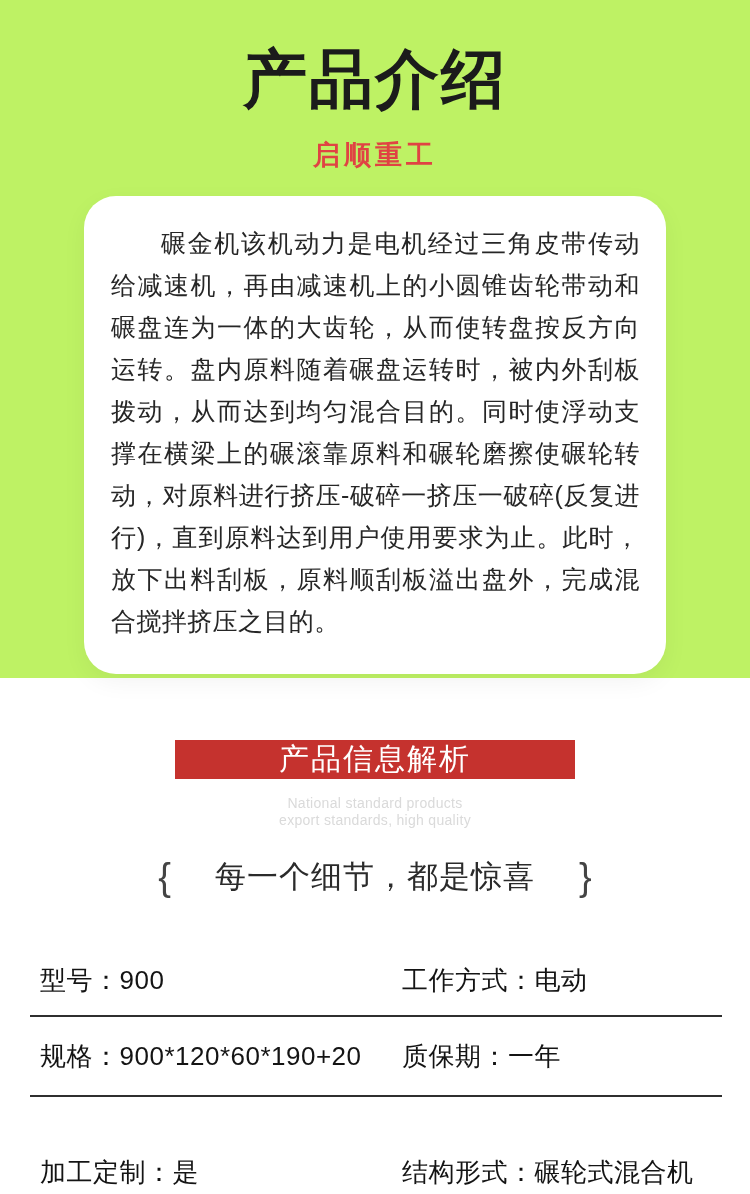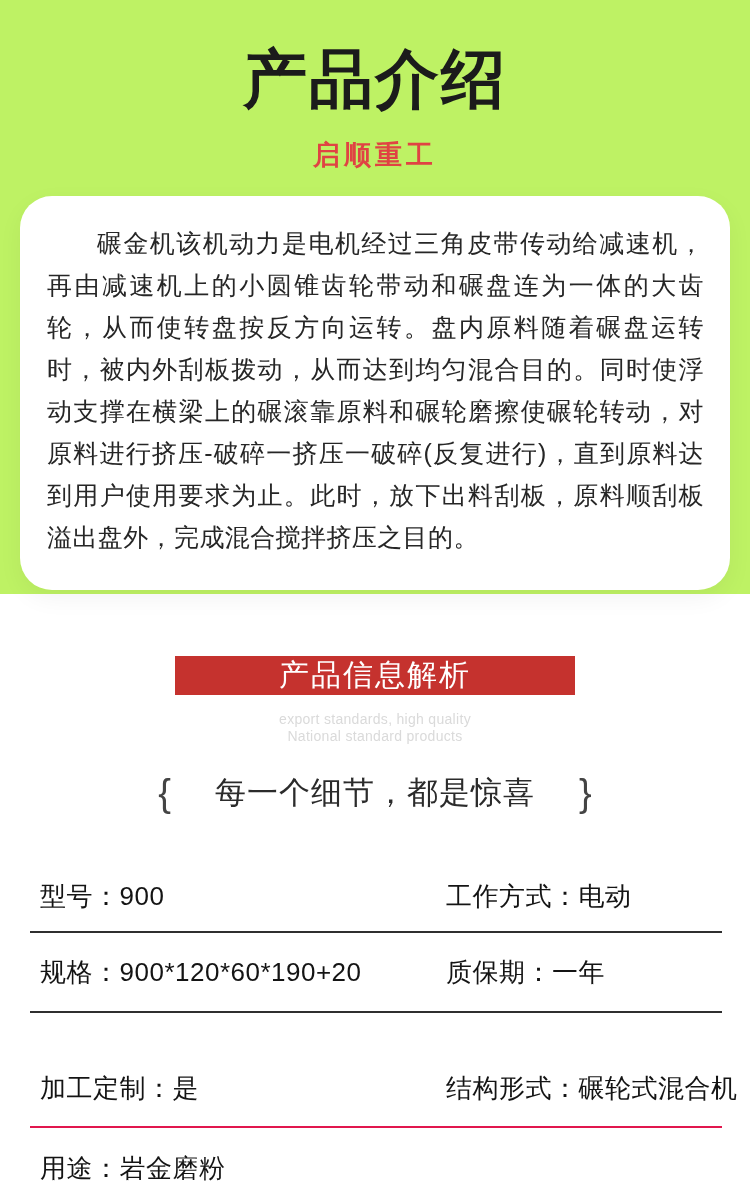--- a/index.html
+++ b/index.html
@@ -27,21 +27,21 @@
   .brand-subtitle {
     margin-top: 20px;
     font-size: 27px;
     line-height: 27px;
     font-weight: bold;
     letter-spacing: 4px;
     color: var(--brand-red, #e04343);
     text-align: center;
   }
   .intro-card {
-    width: 710px;
+    width: 582px;
     margin: 27px auto 0;
     background: #ffffff;
     border-radius: 32px;
     box-shadow: 0 8px 24px rgba(0,0,0,0.05);
     padding: 26px 26px 32px 27px;
   }
   .intro-paragraph {
     font-size: 25px;
     line-height: 42px;
     letter-spacing: 0.4px;
@@ -97,21 +97,20 @@
   }
   .spec-row {
     display: grid;
     grid-template-columns: 362px 1fr;
     align-items: center;
     padding-left: 10px;
     height: 80px;
     font-size: 26px;
     color: #141414;
     letter-spacing: 0.5px;
-    gap: 44px;
   }
   .spec-row.first { height: 72px; }
   .spec-row.third { height: 78px; margin-top: 37px; }
   .spec-row.divider-dark { border-bottom: 2px solid var(--divider-dark, #2f2f2f); }
   .spec-row.divider-red  { border-bottom: 2px solid var(--divider-red, #e1174d); }
   .spec-cell { white-space: nowrap; }
 </style>
 </head>
 <body>
 
@@ -120,22 +119,22 @@
   <div class="brand-subtitle">启顺重工</div>
   <div class="intro-card">
     <p class="intro-paragraph">碾金机该机动力是电机经过三角皮带传动给减速机，再由减速机上的小圆锥齿轮带动和碾盘连为一体的大齿轮，从而使转盘按反方向运转。盘内原料随着碾盘运转时，被内外刮板拨动，从而达到均匀混合目的。同时使浮动支撑在横梁上的碾滚靠原料和碾轮磨擦使碾轮转动，对原料进行挤压-破碎一挤压一破碎(反复进行)，直到原料达到用户使用要求为止。此时，放下出料刮板，原料顺刮板溢出盘外，完成混合搅拌挤压之目的。</p>
   </div>
 </div>
 
 <div>
   <div class="info-banner">产品信息解析</div>
 
   <div class="watermark">
+    <div>National standard products</div>
     <div>export standards, high quality</div>
-    <div>National standard products</div>
   </div>
 
   <div class="slogan-row">
     <span class="slogan-brace">{</span>
     <span class="slogan-text">每一个细节，都是惊喜</span>
     <span class="slogan-brace">}</span>
   </div>
 
   <div class="spec-table">
     <div class="spec-row first divider-dark">

